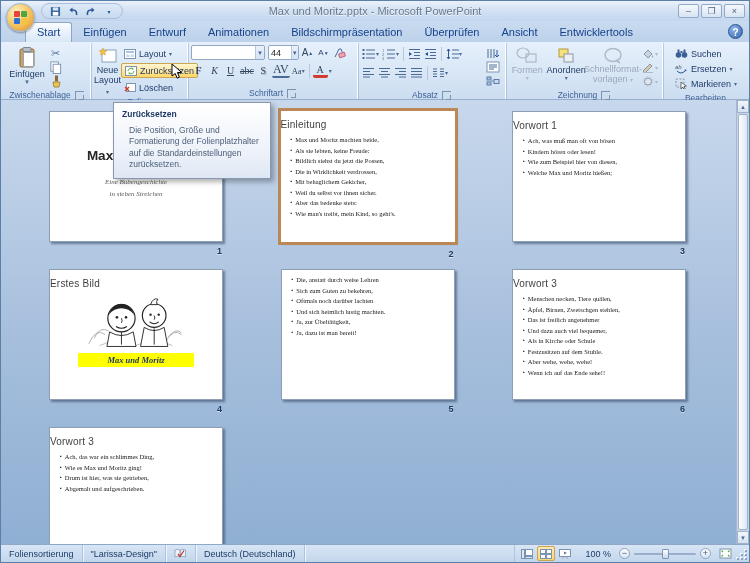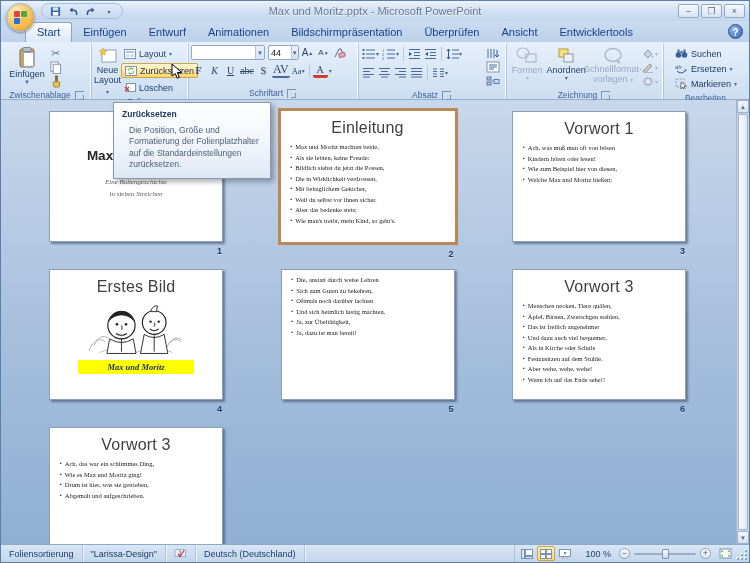--- a/index.html
+++ b/index.html
@@ -51,21 +51,21 @@
   .mini-col { display:flex; flex-direction:column; justify-content:space-between; padding:1px 0 1px 2px; }
   .minibtn { width:18px; height:14px; display:flex; align-items:center; justify-content:center; }
 
   
   .sorter { flex:1; position:relative; background:linear-gradient(#C8D8EC,#A5BEDC 55%,#8FAFD3); overflow:hidden; }
   .slide-wrap { position:absolute; width:174px; }
   .slide-thumb { width:174px; height:131px; background:#fff; border:1px solid #8E9FB5; box-shadow:1.5px 1.5px 2px rgba(45,65,95,.55); position:relative; overflow:hidden; }
   .slide-thumb.selected { border:none; outline:3px solid #BB8756; outline-offset:0px; }
   .slide-num { position:absolute; right:1px; top:135px; font-size:9px; font-weight:bold; color:#1F3864; text-shadow:0 1px 0 rgba(255,255,255,.5); }
   .slide-wrap.sel .slide-num { top:138px; }
-  .s-title { font-size:16px; color:#3F3F3F; text-align:center; margin-top:8px; letter-spacing:.2px; }
+  .s-title { font-size:10px; color:#3F3F3F; margin-top:8px; letter-spacing:.2px; }
   .s-bullets { padding:5px 6px 0 10px; }
   .s-brow { display:flex; gap:3px; font-family:"Liberation Serif", serif; font-size:6.5px; color:#1a1a1a; line-height:1.62; }
   .s-brow .bul { font-size:5px; line-height:10.5px; color:#222; }
   .t-title { font-size:13.5px; font-weight:bold; color:#262626; text-align:center; margin-top:36px; }
   .t-sub { font-family:"Liberation Serif", serif; font-style:italic; font-size:7px; color:#595959; text-align:center; margin-top:14px; line-height:1.7; }
   .pic-box { display:flex; justify-content:center; margin-top:2px; }
   .caption { margin:2px auto 0; width:116px; background:#FFFF00; text-align:center; font-family:"Liberation Serif", serif;
     font-weight:bold; font-style:italic; font-size:8.5px; color:#1F3864; padding:2px 0; }
 
   

